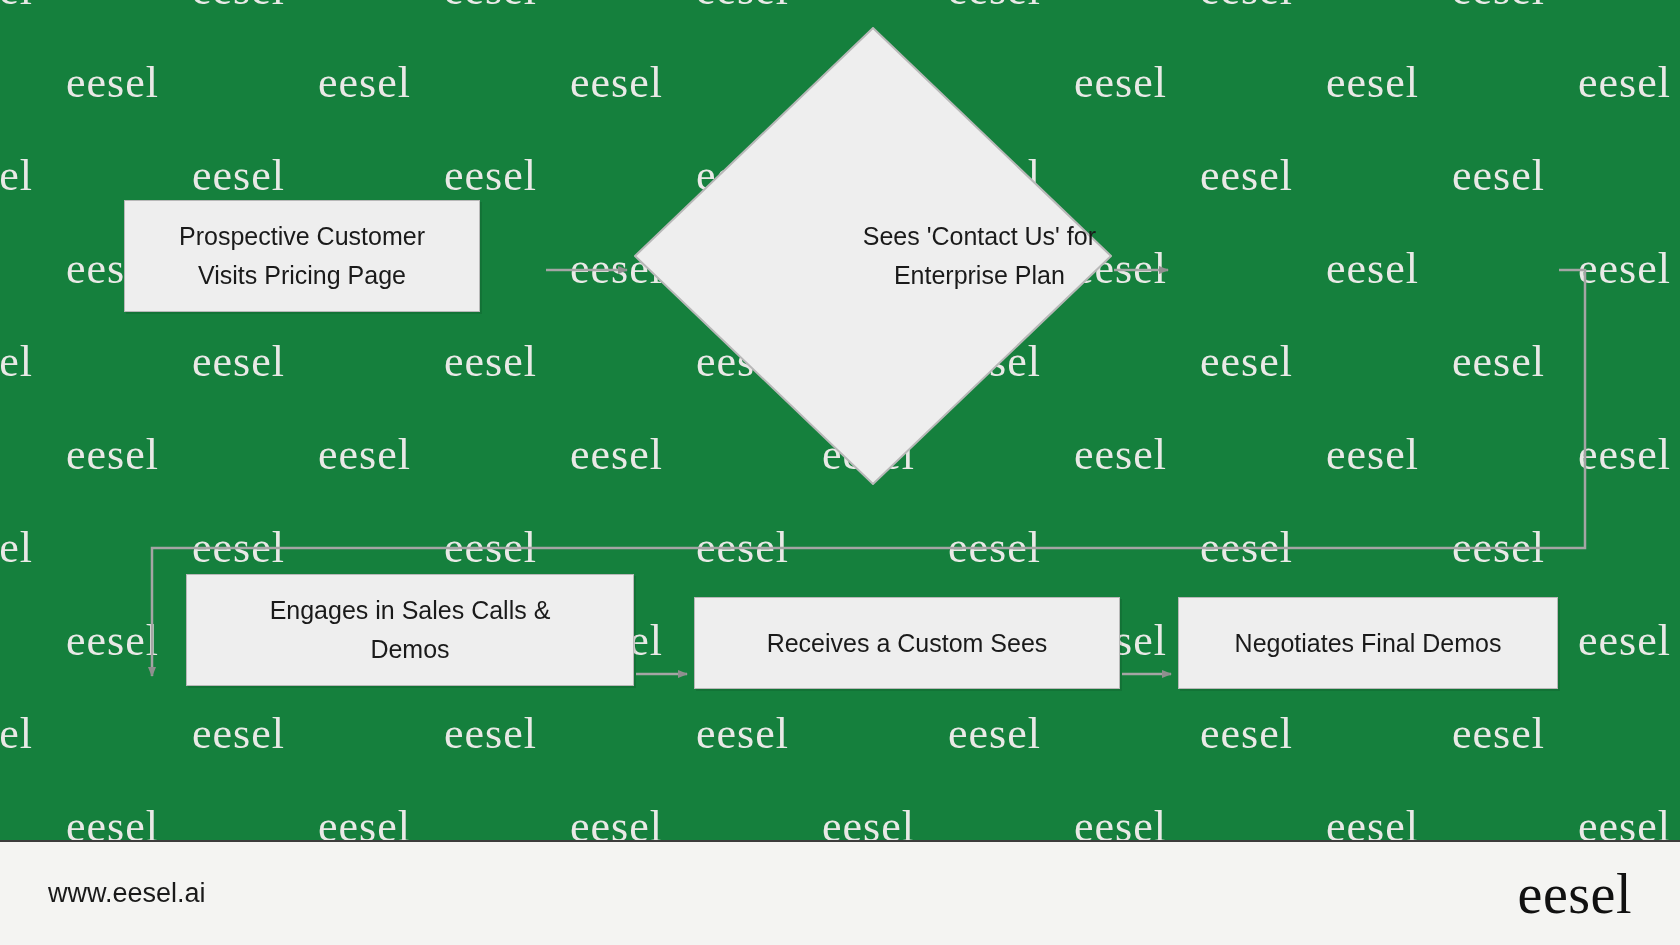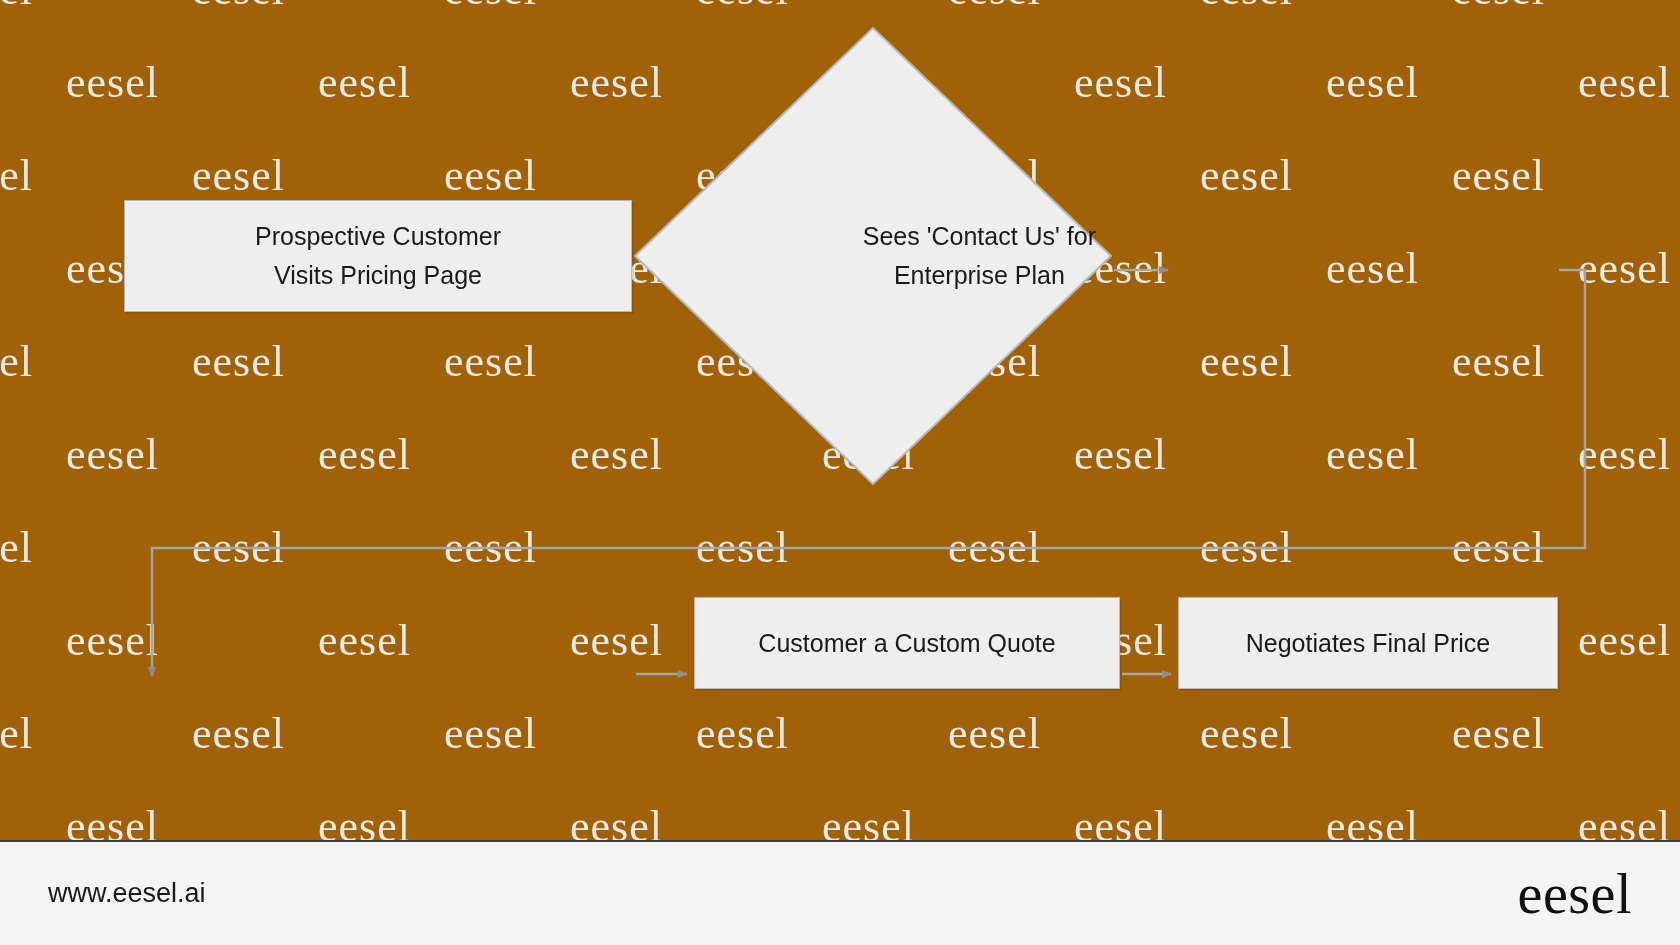--- a/index.html
+++ b/index.html
@@ -12,21 +12,21 @@
     height: 945px;
     overflow: hidden;
     font-family: "Liberation Sans", sans-serif;
     background: #fdfdfb;
   }
 
   #page {
     position: relative;
     width: 1680px;
     height: 945px;
-    background: #a16207;
+    background: #15803d;
     box-sizing: border-box;
   }
 
   
   #watermark-layer {
     position: absolute;
     left: 0; top: 0;
     width: 1680px;
     height: 840px;
     overflow: hidden;
@@ -221,41 +221,45 @@
         <path d="M 1114,270 L 1168,270" marker-end="url(#arrowhead)"></path>
 
         <path d="M 1559,270 L 1585,270 L 1585,548 L 152,548 L 152,676" marker-end="url(#arrowhead)"></path>
 
         <path d="M 636,674 L 687,674" marker-end="url(#arrowhead)"></path>
 
         <path d="M 1122,674 L 1171,674" marker-end="url(#arrowhead)"></path>
       </g>
     </svg>
 
-    <div class="node rect" style="left:124px; top:200px; width:508px; height:112px;">
+    <div class="node rect" style="left:124px; top:200px; width:356px; height:112px;">
       <span class="node-label">Prospective Customer
 Visits Pricing Page</span>
     </div>
 
     <div class="node decision" style="left:634px; top:27px; width:478px; height:458px;">
       <svg class="decision-shape" viewBox="0 0 478 458" preserveAspectRatio="none">
         <polygon points="239,1 477,229 239,457 1,229" fill="#eeeeee" stroke="#b8b8b8" stroke-width="2"></polygon>
       </svg>
       <span class="node-label">Sees 'Contact Us' for
 Enterprise Plan</span>
     </div>
 
 
+    <div class="node rect" style="left:186px; top:574px; width:448px; height:112px;">
+      <span class="node-label">Engages in Sales Calls &amp;
+Demos</span>
+    </div>
 
     <div class="node rect" style="left:694px; top:597px; width:426px; height:92px;">
-      <span class="node-label">Customer a Custom Quote</span>
+      <span class="node-label">Receives a Custom Sees</span>
     </div>
 
     <div class="node rect" style="left:1178px; top:597px; width:380px; height:92px;">
-      <span class="node-label">Negotiates Final Price</span>
+      <span class="node-label">Negotiates Final Demos</span>
     </div>
 
   </div>
 
   <div id="footer-bar">
     <span id="footer-url">www.eesel.ai</span>
     <span id="footer-logo">eesel</span>
   </div>
 
 </div>

